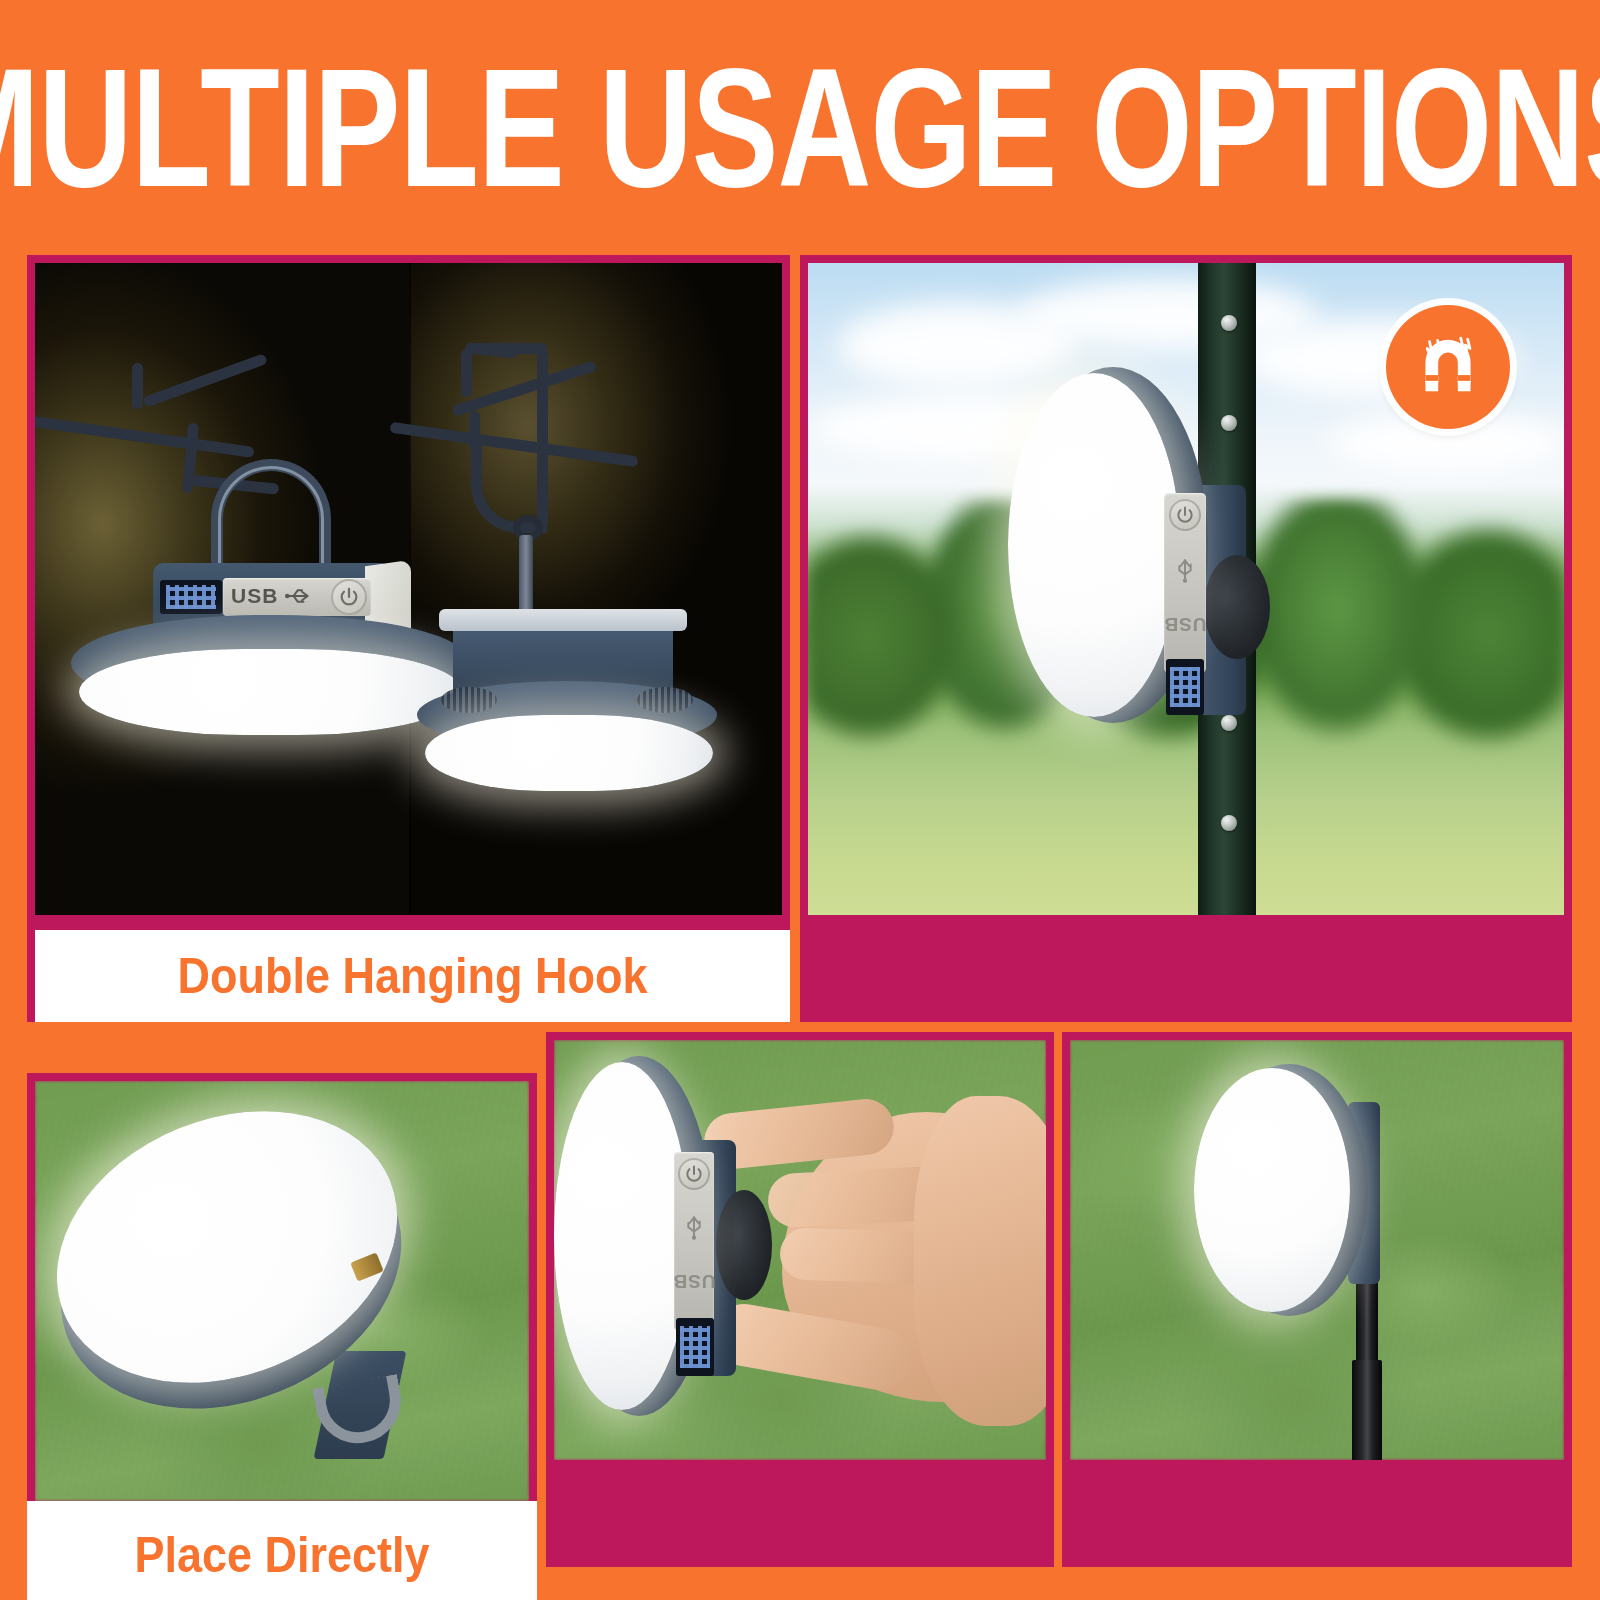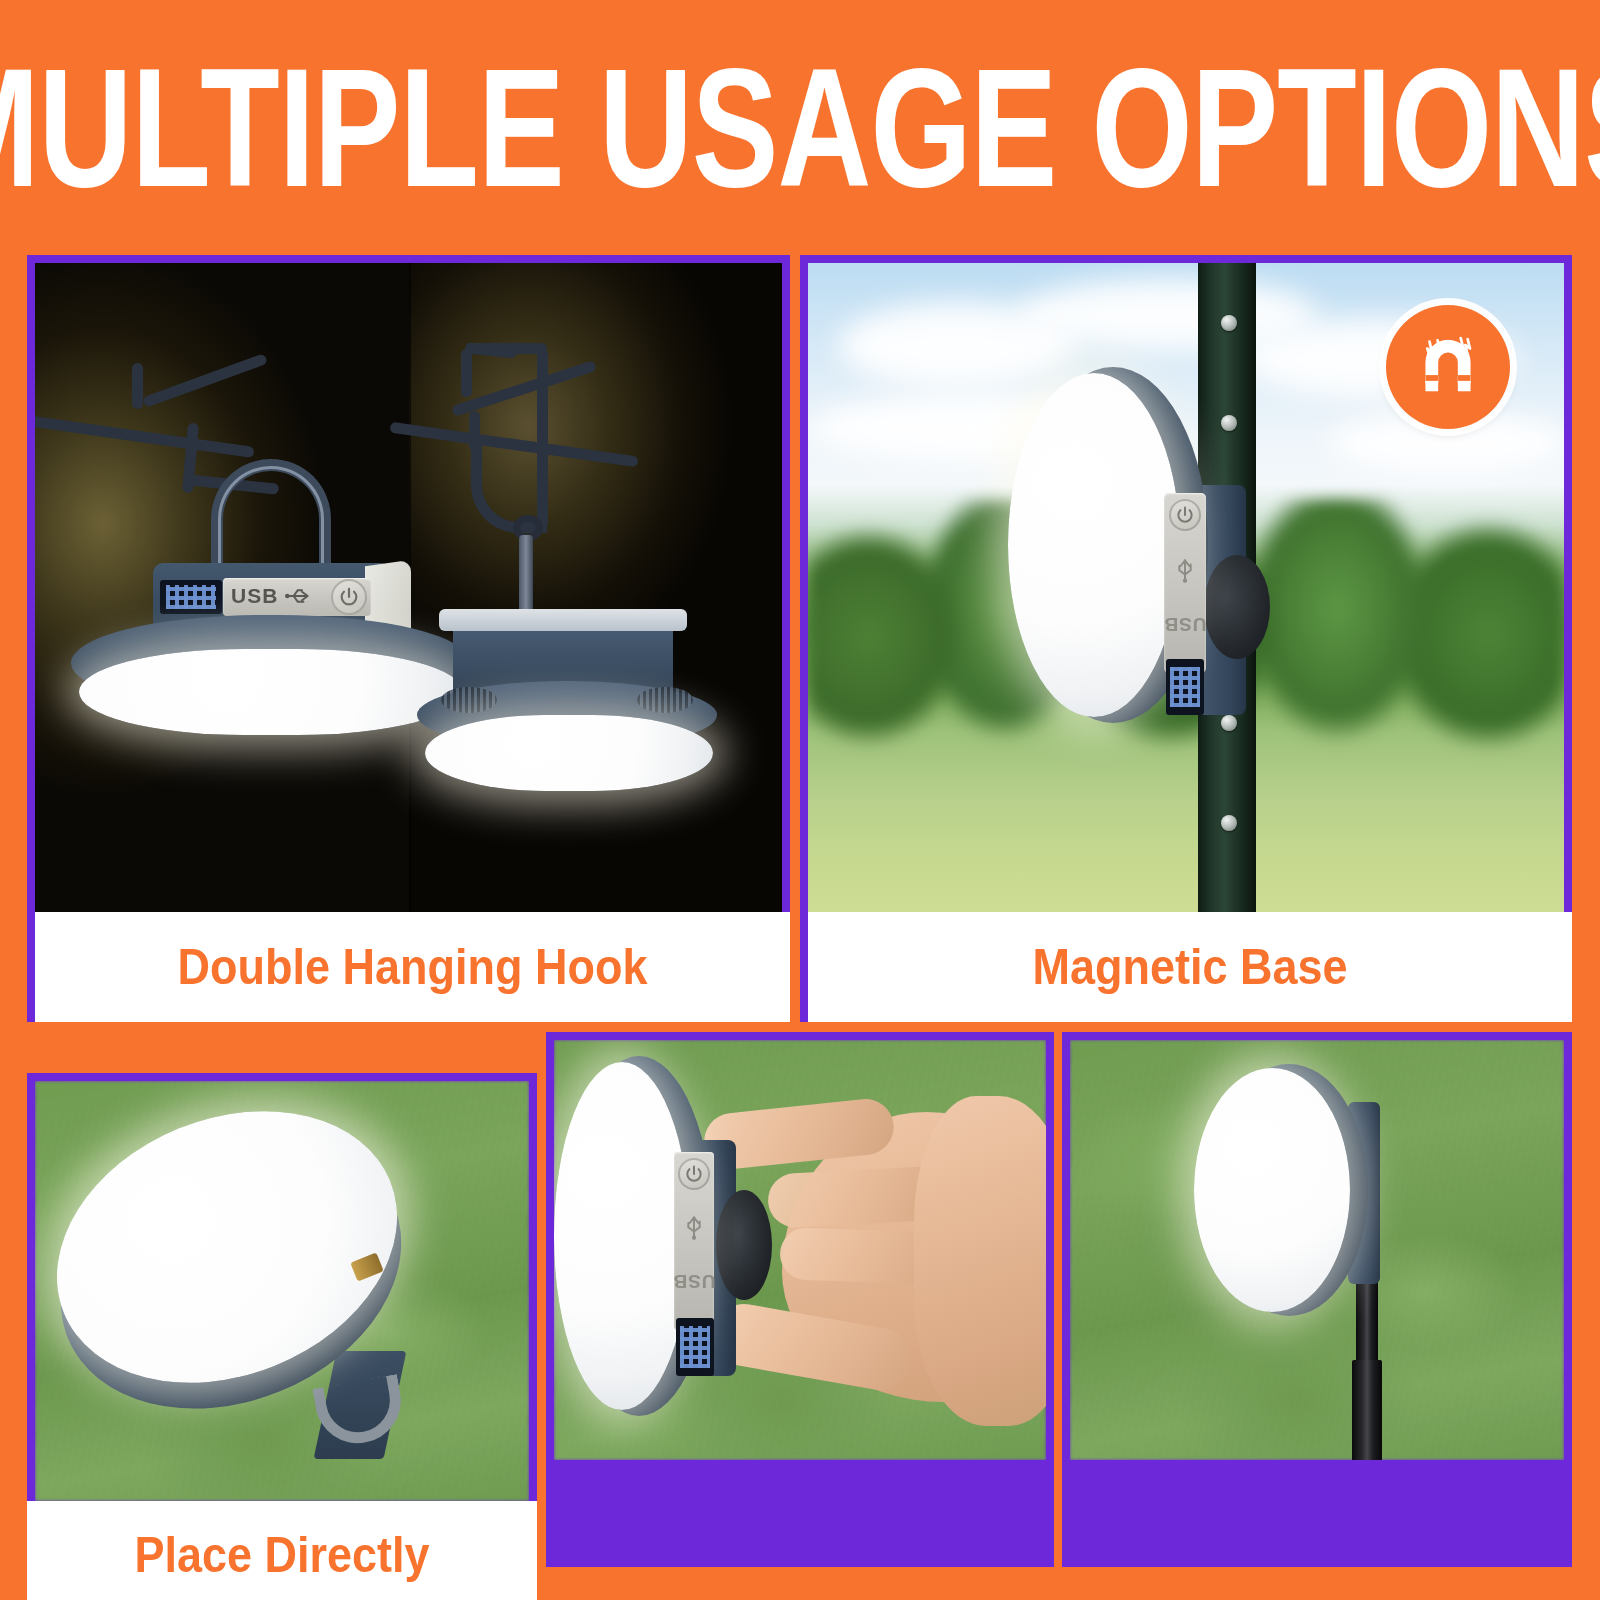--- a/index.html
+++ b/index.html
@@ -24,21 +24,21 @@
     line-height:1;
     transform:scaleY(1.28) scaleX(0.985);
     transform-origin:center center;
     white-space:nowrap;
     font-family:"Liberation Sans", sans-serif;
   }
 
   
   .card{
     position:absolute;
-    background:#6d28d9;
+    background:#be185d;
     overflow:hidden;
   }
   .photo{
     position:absolute; left:8px; top:8px; right:8px;
     overflow:hidden;
   }
   .caption{
     position:absolute; left:0; right:0; bottom:0;
     display:flex; align-items:center; justify-content:center;
     background:#FFFFFF;
@@ -54,21 +54,21 @@
 
   
   #card-hook      { left:27px;   top:255px;  width:763px;  height:767px; }
   #card-magnet    { left:800px;  top:255px;  width:772px;  height:767px; }
   #card-place     { left:27px;   top:1032px; width:510px;  height:535px;margin-top:41px; }
   #card-hand      { left:546px;  top:1032px; width:508px;  height:535px; }
   #card-thread    { left:1062px; top:1032px; width:510px;  height:535px; }
 
   #card-hook   .photo,#card-magnet .photo { height:652px; }
   #card-place  .photo,#card-hand .photo,#card-thread .photo { height:420px; }
-  #card-hook   .caption,#card-magnet .caption { height:110px;margin-left:8px; }
+  #card-hook   .caption,#card-magnet .caption { height:92px;margin-left:8px; }
   #card-place  .caption,#card-hand .caption,#card-thread .caption { height:107px; }
 
   
   .dark-scene-l{
     position:absolute; left:0; top:0; width:50%; height:100%;
     background:
       radial-gradient(ellipse 60% 42% at 18% 40%, #6c6135 0%, #40391c 35%, #1b1609 70%, #0b0905 100%),
       radial-gradient(ellipse 70% 50% at 30% 85%, #4e4423 0%, #241d0c 60%, #0a0804 100%),
       #0a0805;
   }
@@ -358,23 +358,20 @@
         <rect x="12.5" y="39" width="11" height="5" fill="#F8732E"></rect>
         <rect x="40.5" y="39" width="11" height="5" fill="#F8732E"></rect>
         <path d="M17 24l-3 -8 4 3 -2 -9" fill="none" stroke="#FFFFFF" stroke-width="2.4" stroke-linecap="round" stroke-linejoin="round"></path>
         <path d="M23 23l-2 -9 4 3 -2 -8" fill="none" stroke="#FFFFFF" stroke-width="2.4" stroke-linecap="round" stroke-linejoin="round"></path>
         <path d="M43 21l-2 -9 4 3 -2 -8" fill="none" stroke="#FFFFFF" stroke-width="2.4" stroke-linecap="round" stroke-linejoin="round"></path>
         <path d="M49 22l-2 -9 4 3 -2 -8" fill="none" stroke="#FFFFFF" stroke-width="2.4" stroke-linecap="round" stroke-linejoin="round"></path>
       </svg>
     </div>
   </div>
 
-  <div class="caption">
-    <span>Magnetic Base</span>
-  </div>
 </div>
 
 <div class="card" id="card-place">
   <div class="photo">
     <div class="grass-scene"></div>
     <div class="grass-noise"></div>
 
     <div>
 
       <div style="position:absolute; left:290px; top:270px; width:70px; height:108px;

